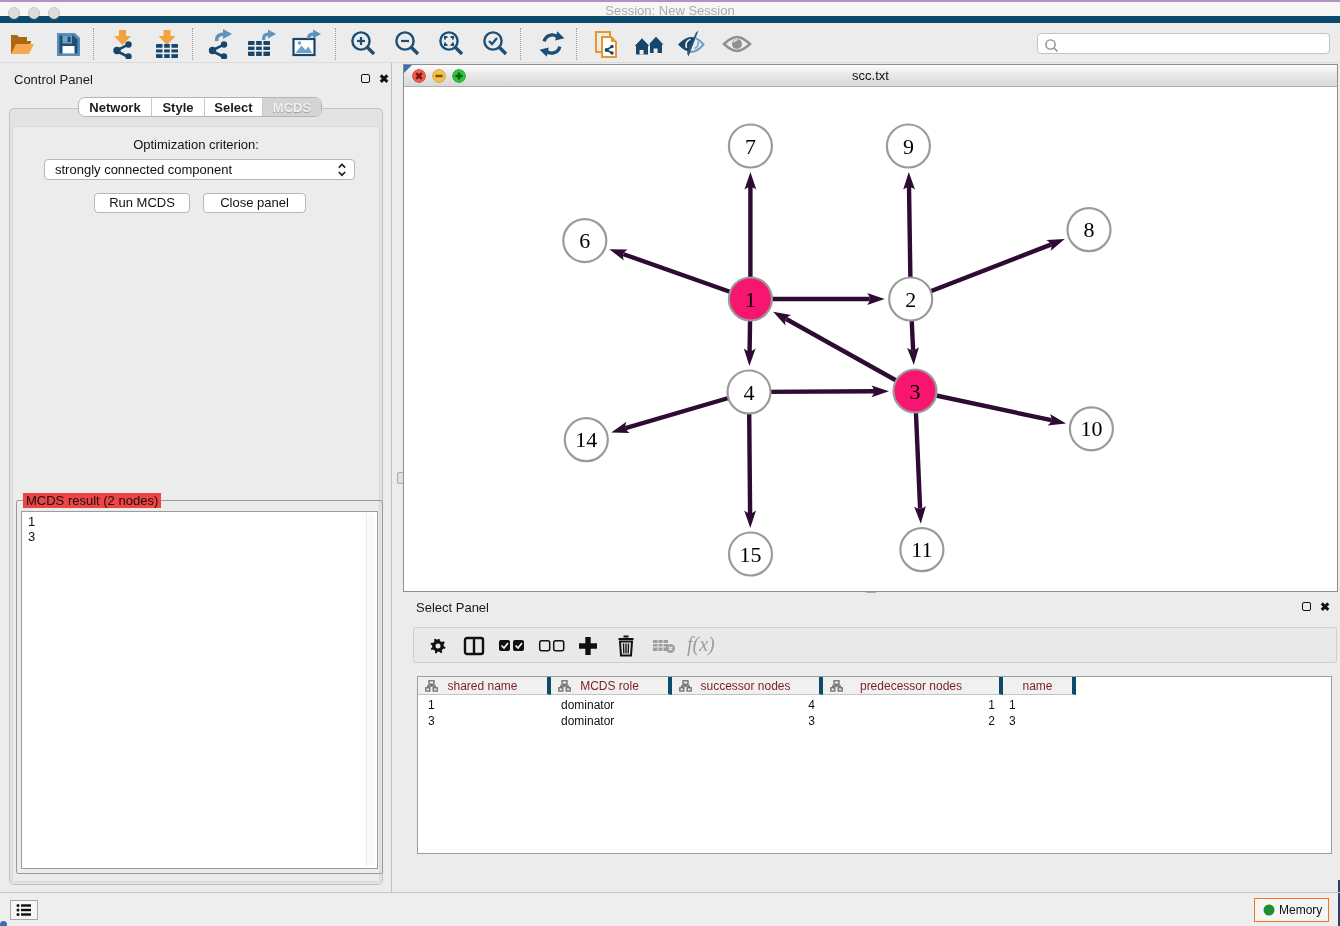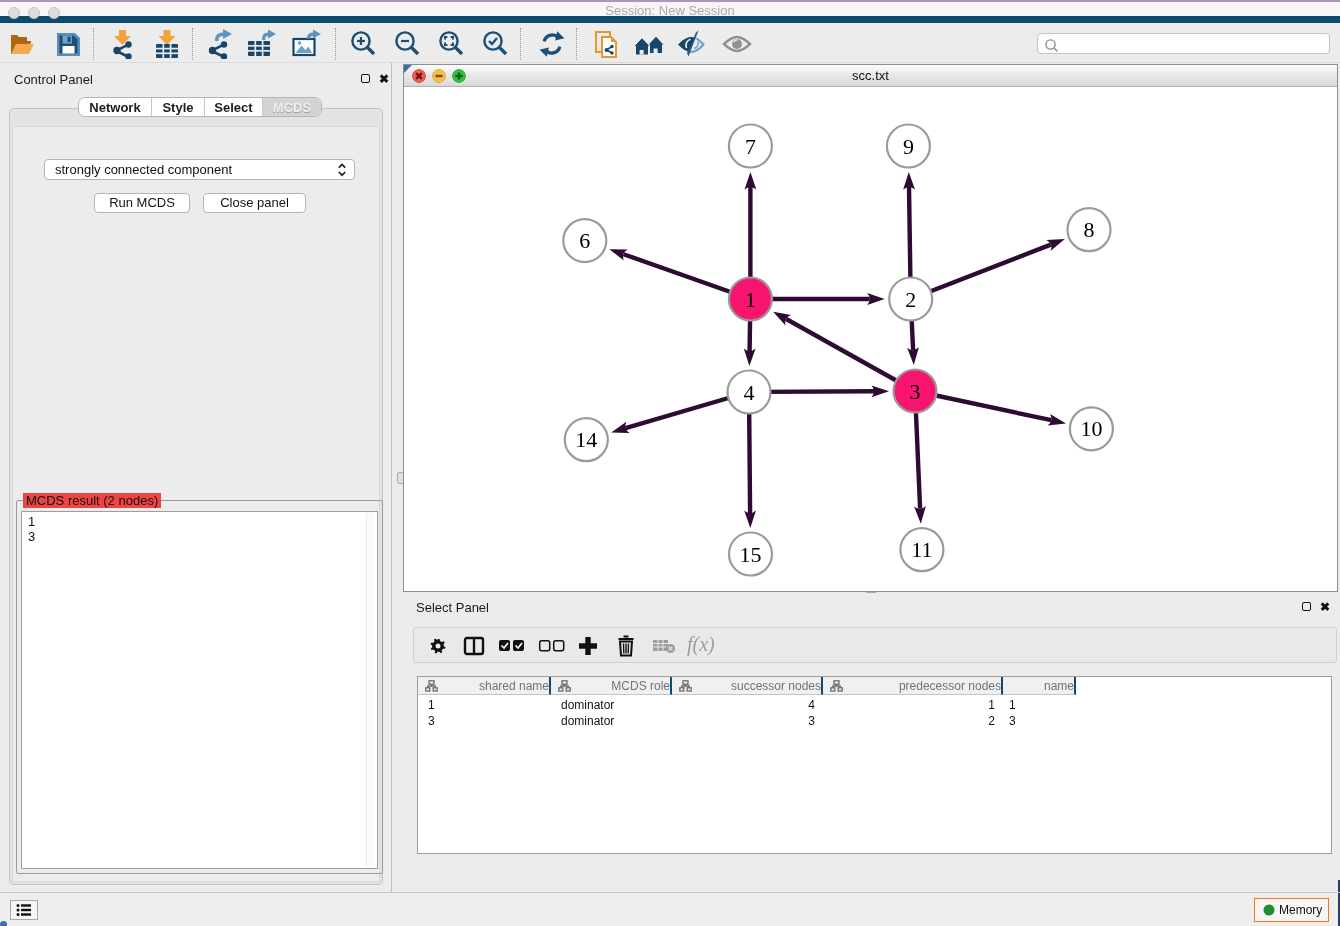--- a/index.html
+++ b/index.html
@@ -33,21 +33,21 @@
   
   #netwin { position:absolute; left:403px; top:64px; width:935px; height:528px; border:1px solid #8e8e8e; background:#fff; }
   #nettitle { position:absolute; left:0; top:0; width:100%; height:22px; background:linear-gradient(#fdfdfd,#e9e9e9 45%,#d8d8d8); border-bottom:1px solid #b0b0b0; }
   #nettitle .t { position:absolute; width:100%; text-align:center; top:3px; font-size:13px; color:#111; }
   .mbtn { position:absolute; top:4px; width:14px; height:14px; border-radius:50%; }
   #netcanvas { position:absolute; left:0; top:23px; width:933px; height:503px; background:#fff; }
   
   #tpanel { position:absolute; left:403px; top:595px; width:937px; height:297px; background:#ececec; }
   #ttoolbar { position:absolute; left:10px; top:32px; width:924px; height:36px; background:#e9e9e9; border:1px solid #cfcfcf; border-radius:3px; }
   #ttable { position:absolute; left:14px; top:81px; width:915px; height:178px; background:#fff; border:1px solid #9d9d9d; }
-  .th { position:absolute; top:0; height:18px; background:#f0f0f0; border-right:2px solid #0c4a6e; border-bottom:1px solid #c4c4c4; font-size:12px; color:#737373; text-align:right; line-height:18px; }
+  .th { position:absolute; top:0; height:18px; background:#f0f0f0; border-right:4px solid #0c4a6e; border-bottom:1px solid #c4c4c4; font-size:12px; color:#7f1d1d; text-align:center; line-height:18px; }
   .td { position:absolute; font-size:12px; color:#111; height:16px; line-height:16px; }
   
   #ttabs { position:absolute; left:290px; top:271px; height:21px; background:#fff; border:1px solid #bdbdbd; border-radius:7px; display:flex; overflow:hidden; }
   #ttabs .tab { font-size:13px; font-weight:bold; color:#161616; line-height:20px; text-align:center; border-right:1px solid #c8c8c8; }
   
   #statusbar { position:absolute; left:0; top:892px; width:1340px; height:34px; background:#eeeeee; border-top:1px solid #c6c6c6; }
   #memorybtn { position:absolute; right:11px; top:5px; width:75px; height:24px; background:#f6f6f6; border:1px solid #f97316; font-size:12px; color:#111; }
   #listbtn { position:absolute; left:10px; top:7px; width:28px; height:20px; background:#f6f6f6; border:1px solid #a8a8a8; }
 </style>
 </head>
@@ -234,20 +234,21 @@
   <div class="closex" style="left:379px;top:11px">✖</div>
   <div id="cptabpanel">
       <div id="cptabinner"></div>
     </div>
   <div id="cptabs">
     <div class="tab" style="width:73px">Network</div>
     <div class="tab" style="width:53px">Style</div>
     <div class="tab" style="width:58px">Select</div>
     <div class="tab" style="width:58px;background:#d4d4d4;color:#efefef;text-shadow:0 1px 1px #9c9c9c;border-right:none">MCDS</div>
   </div>
+  <div style="position:absolute;left:0;top:74px;width:392px;text-align:center;font-size:13px;color:#111">Optimization criterion:</div>
   <div style="position:absolute;left:44px;top:96px;width:311px;height:21px;background:#fff;border:1px solid #b6b6b6;border-radius:4px;font-size:13px;color:#111;line-height:19px;padding-left:10px">strongly connected component
     <svg width="10" height="14" viewBox="0 0 10 14" style="position:absolute;right:7px;top:3px">
       <path d="M1.8 4.6 L5 1.4 L8.2 4.6 M1.8 9 L5 12.2 L8.2 9" fill="none" stroke="#222" stroke-width="1.7"></path>
     </svg>
   </div>
   <div class="btn" style="left:94px;top:130px;width:96px">Run MCDS</div>
   <div class="btn" style="left:203px;top:130px;width:103px">Close panel</div>
   <div id="mcdsbox">
     <div id="mcdslegend">MCDS result (2 nodes)</div>
     <div id="mcdswhite">

